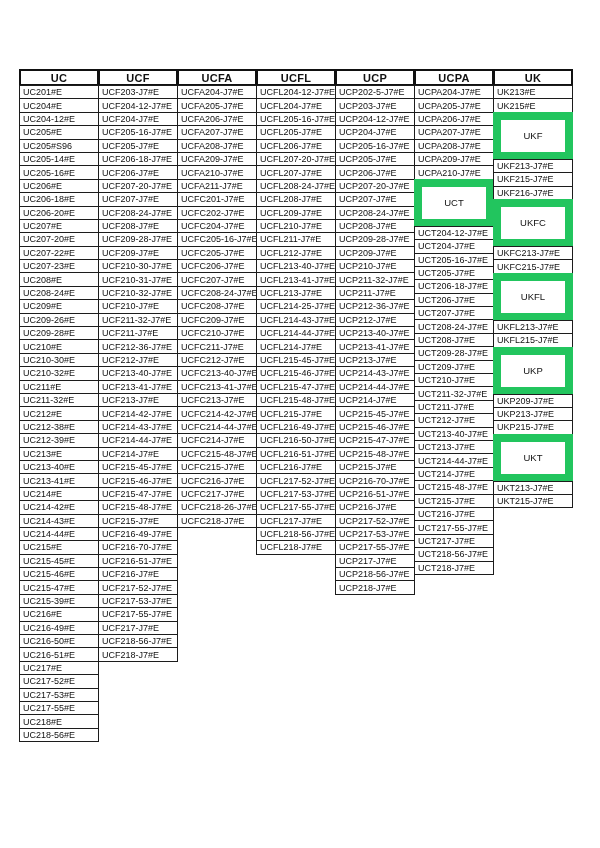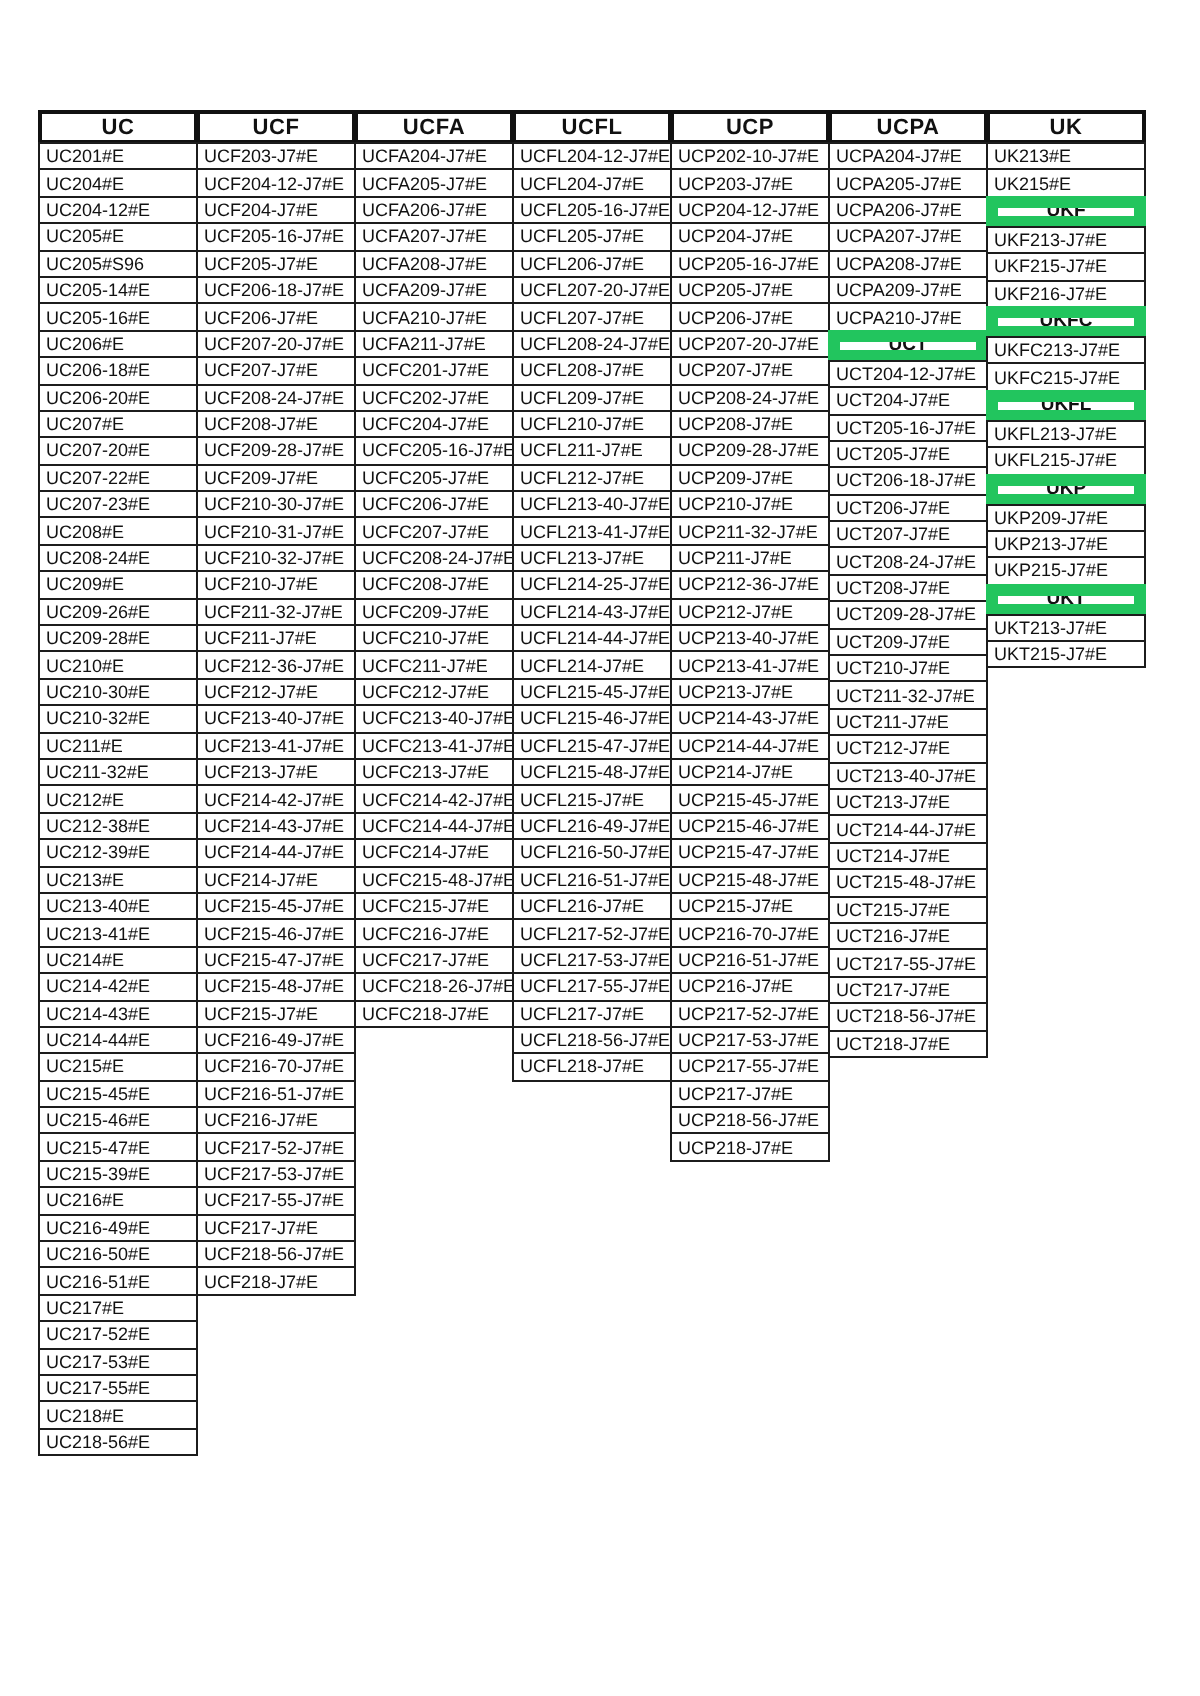--- a/index.html
+++ b/index.html
@@ -20,24 +20,24 @@
     display:flex;align-items:center;
     padding:0 1px 0 3px;
     font-size:9px;letter-spacing:0px;white-space:nowrap;overflow:hidden;
     background:#fff;
   }
   .cell.head{
     height:17px;border:2px solid #111;margin-top:-2px;
     justify-content:center;padding:0;
     font-size:11px;font-weight:bold;letter-spacing:.3px;
   }
-  .cell.tophead{margin-top:0;}
+  .cell.tophead{margin-top:14px;}
   .cell.sub{
-    border:6px solid #22c55e;justify-content:center;padding:2px;
-    font-size:9.5px;font-weight:bold;
+    border:8px solid #22c55e;justify-content:center;padding:16px;
+    font-size:9.5px;font-weight:normal;
   }
 </style>
 </head>
 <body>
 
 <div id="table-root">
     <div class="col">
       <div class="cell head tophead">UC</div>
       <div class="cell">UC201#E</div>
       <div class="cell">UC204#E</div>
@@ -204,21 +204,21 @@
       <div class="cell">UCFL216-J7#E</div>
       <div class="cell">UCFL217-52-J7#E</div>
       <div class="cell">UCFL217-53-J7#E</div>
       <div class="cell">UCFL217-55-J7#E</div>
       <div class="cell">UCFL217-J7#E</div>
       <div class="cell">UCFL218-56-J7#E</div>
       <div class="cell">UCFL218-J7#E</div>
     </div>
     <div class="col">
       <div class="cell head tophead">UCP</div>
-      <div class="cell">UCP202-10-J7#E</div>
+      <div class="cell">UCP202-5-J7#E</div>
       <div class="cell">UCP203-J7#E</div>
       <div class="cell">UCP204-12-J7#E</div>
       <div class="cell">UCP204-J7#E</div>
       <div class="cell">UCP205-16-J7#E</div>
       <div class="cell">UCP205-J7#E</div>
       <div class="cell">UCP206-J7#E</div>
       <div class="cell">UCP207-20-J7#E</div>
       <div class="cell">UCP207-J7#E</div>
       <div class="cell">UCP208-24-J7#E</div>
       <div class="cell">UCP208-J7#E</div>

